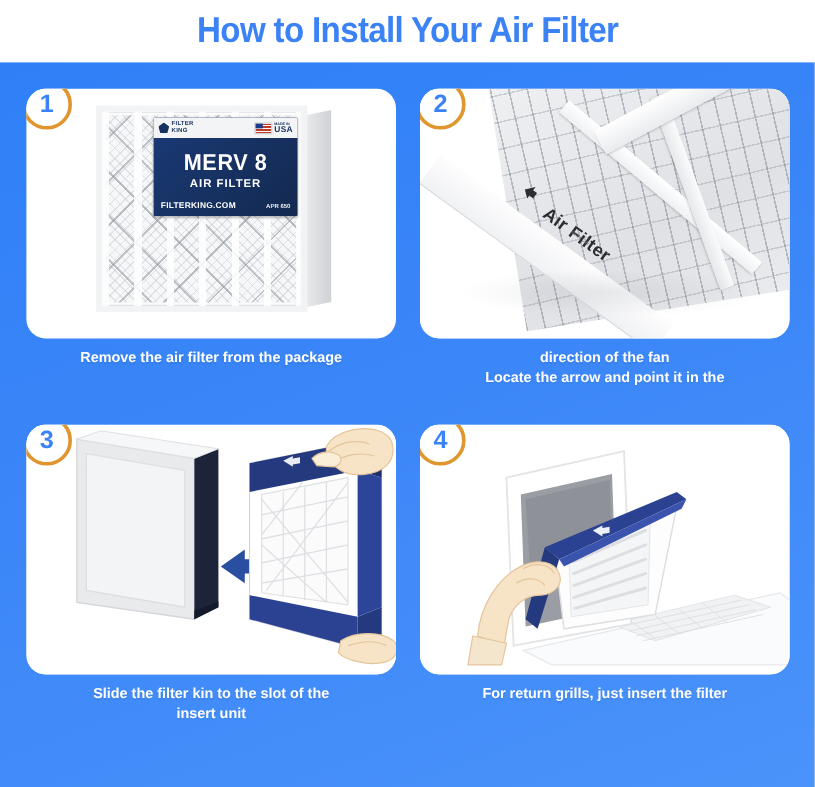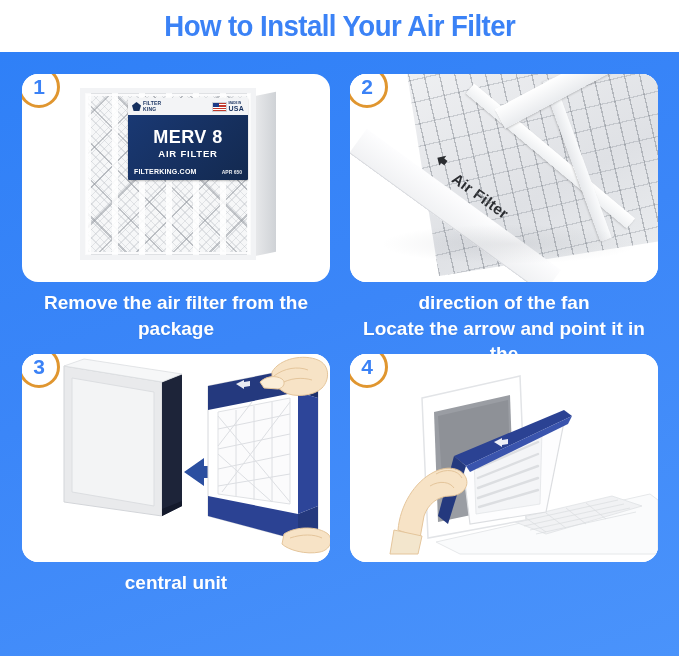--- a/index.html
+++ b/index.html
@@ -77,21 +77,21 @@
     color: #3b82f6;
     font-size: 21px;
     font-weight: bold;
     z-index: 5;
   }
   .caption {
     width: 308px;
     margin-top: 8px;
     text-align: center;
     color: #ffffff;
-    font-size: 19px;
+    font-size: 12px;
     font-weight: bold;
     line-height: 1.35;
     text-shadow: 0 1px 1px rgba(0,0,0,0.08);
   }
   .cap-line { display: block; }
 
   
   .filter-photo {
     position: absolute;
     left: 58px; top: 14px;
@@ -434,21 +434,22 @@
 
             <g>
               <path d="M262,180 C274,172 296,172 306,180 C312,186 308,196 298,198 C284,201 266,196 260,190 Z" fill="#f7e3c6" stroke="#e4c59b" stroke-width="1"></path>
               <path d="M268,184 C280,180 292,180 300,184" fill="none" stroke="#e4c59b" stroke-width="1"></path>
             </g>
           </svg>
         </div>
         <div class="badge">3</div>
       </div>
       <div class="caption">
-        <span class="cap-line">central unit</span>
+        <span class="cap-line">Slide the filter kin to the slot of the</span>
+        <span class="cap-line">insert unit</span>
       </div>
     </div>
 
     <div class="cell cell-4">
       <div class="card">
         <div class="p4">
           <svg width="308" height="208" viewBox="0 0 308 208">
 
             <g>
               <polygon points="86,188 300,140 308,146 308,200 110,200" fill="#fafbfc" stroke="#e6e8ea" stroke-width="1"></polygon>
@@ -496,17 +497,18 @@
               <path d="M48,176 C50,152 64,128 84,118 C98,111 112,114 116,124 C120,134 110,142 100,142 C88,142 78,150 74,162 L70,184 Z" fill="#f7e3c6" stroke="#e4c59b" stroke-width="1"></path>
               <path d="M86,120 C96,114 108,116 112,124" fill="none" stroke="#e4c59b" stroke-width="1"></path>
               <path d="M80,132 C90,126 100,128 104,134" fill="none" stroke="#e4c59b" stroke-width="1"></path>
               <polygon points="44,176 72,182 68,200 40,200" fill="#f3e6cd" stroke="#e4c59b" stroke-width="1"></polygon>
             </g>
           </svg>
         </div>
         <div class="badge">4</div>
       </div>
       <div class="caption">
+        <span class="cap-line">For return grills, just insert the filter</span>
       </div>
     </div>
 
   </div>
 </div>
 
 </body></html>

